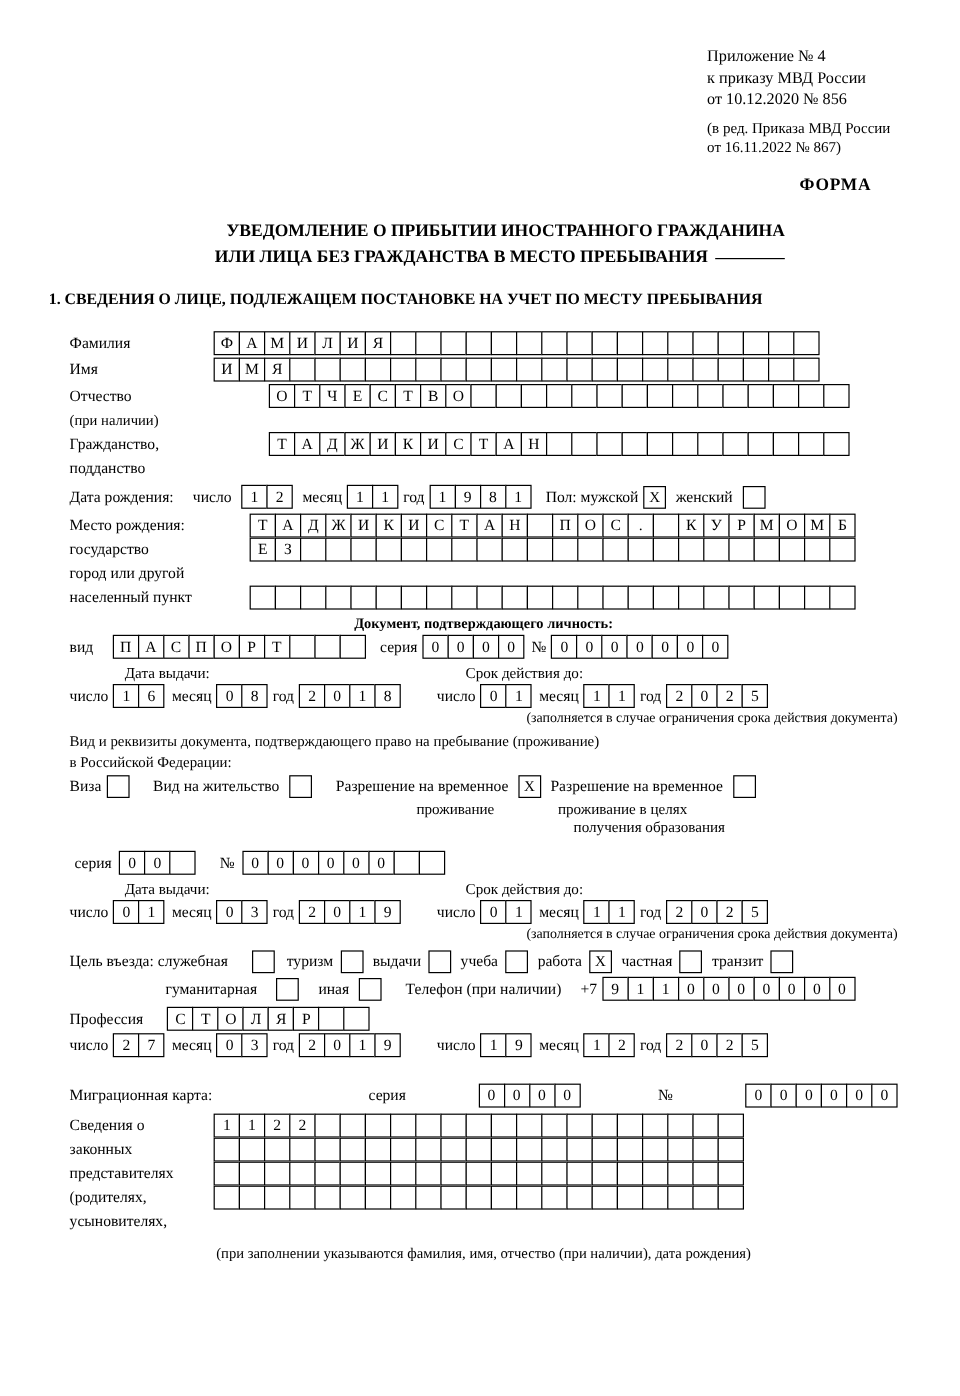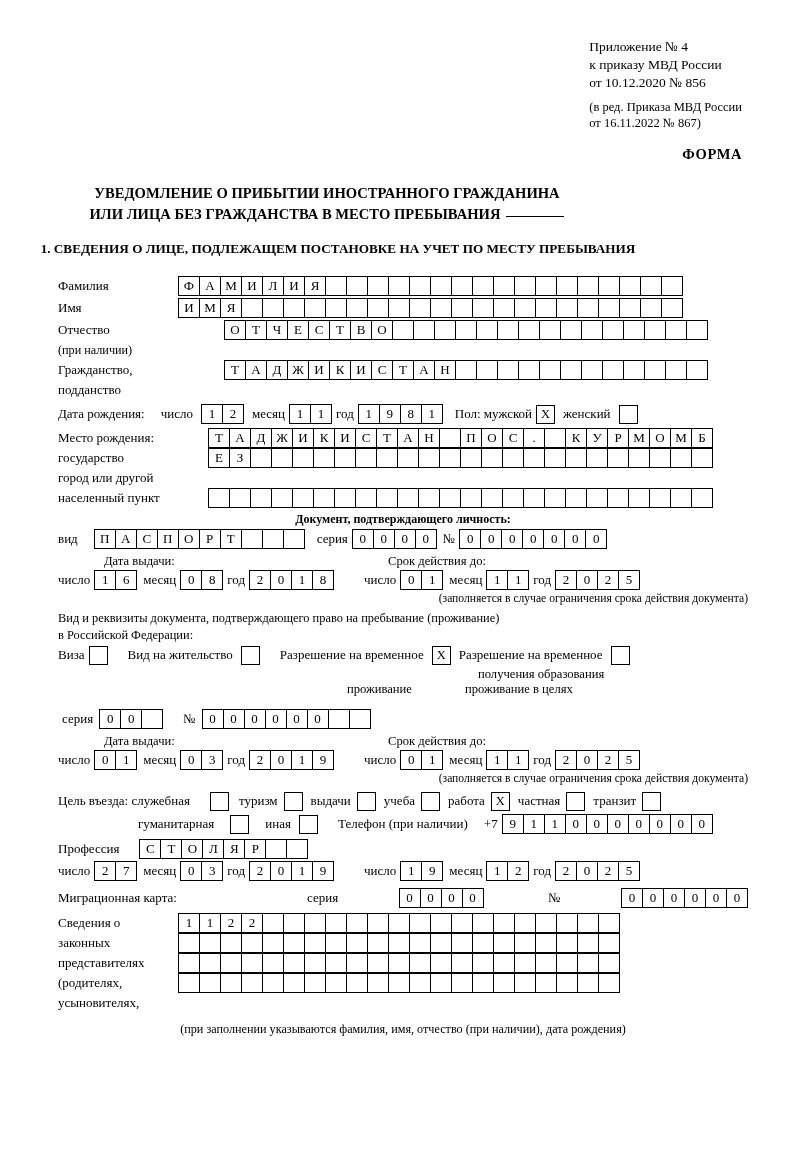--- a/index.html
+++ b/index.html
@@ -31,32 +31,32 @@
     font-size: 13.5px;
     line-height: 1.33;
   }
   .hdr div { white-space: nowrap; }
   .hdr .gap { height: 7px; }
   .hdr .small { font-size: 12.5px; }
 
   .forma {
     position: absolute;
     top: 146px;
-    right: 58px;
+    right: 74px;
     font-weight: bold;
     font-size: 14.5px;
     letter-spacing: .6px;
   }
 
   .title {
     position: absolute;
     top: 183px;
     left: 0;
     width: 654px;
-    text-align: center;
+    text-align: right;
     font-weight: bold;
     font-size: 14.6px;
     line-height: 1.42;
   }
   .title .ln2 { position: relative; }
   .title .rule {
     display: inline-block;
     width: 58px;
     border-bottom: 1.2px solid #000;
     vertical-align: 2px;
@@ -570,28 +570,28 @@
       <span class="sp20"></span>
       <span class="t">Разрешение на временное</span>
       <span class="sp8"></span>
       <span class="box">X</span>
       <span class="sp8"></span>
       <span class="t">Разрешение на временное</span>
       <span class="sp8"></span>
       <span class="box"></span>
     </div>
     <div style="display:flex;font-size:12.6px;">
-      <div style="width:420px;"></div>
-      <div>получения образования</div>
-    </div>
-    <div style="display:flex;font-size:12.6px;">
       <div style="width:289px;"></div>
       <div>проживание</div>
       <div style="width:53px;"></div>
       <div>проживание в целях</div>
+    </div>
+    <div style="display:flex;font-size:12.6px;">
+      <div style="width:420px;"></div>
+      <div>получения образования</div>
     </div>
 
     <div class="row dateline" style="margin-top:12px;">
       <span class="sp4"></span>
       <span class="t">серия</span>
       <span class="sp6"></span>
       <span class="cells">
           <span class="cell">0</span>
           <span class="cell">0</span>
           <span class="cell"></span>
@@ -780,21 +780,21 @@
       <span class="t">год</span>
       <span class="sp4"></span>
       <span class="cells">
           <span class="cell">2</span>
           <span class="cell">0</span>
           <span class="cell">2</span>
           <span class="cell">5</span>
         </span>
     </div>
 
-    <div class="row dateline" style="margin-top:7px;gap:28px;">
+    <div class="row dateline" style="margin-top:22px;gap:28px;">
       <span class="t">Миграционная карта:</span>
       <span class="sp40"></span>
       <span class="sp24"></span>
       <span class="t">серия</span>
       <span class="sp6"></span>
       <span class="cells">
           <span class="cell">0</span>
           <span class="cell">0</span>
           <span class="cell">0</span>
           <span class="cell">0</span>

